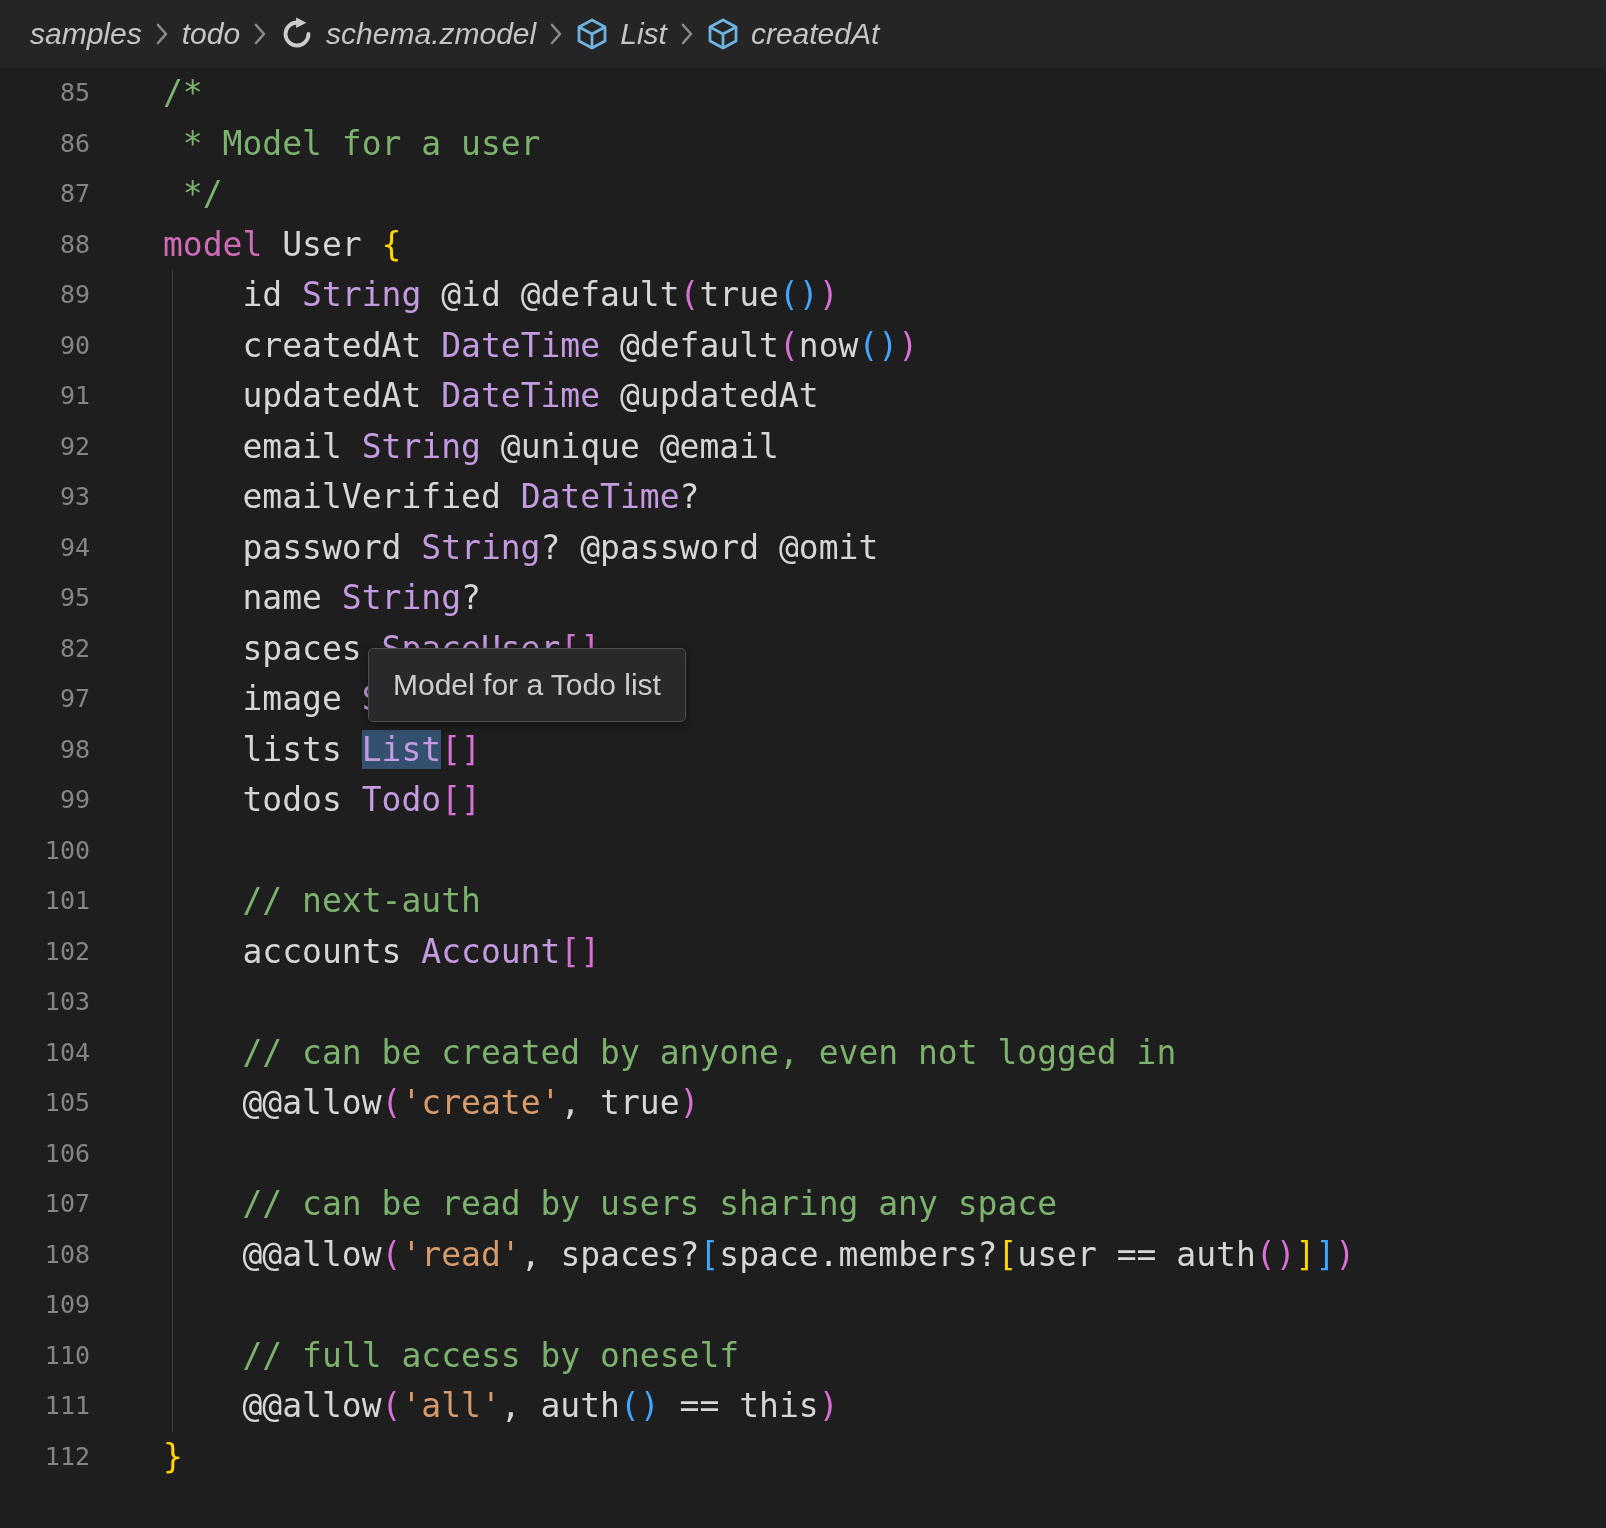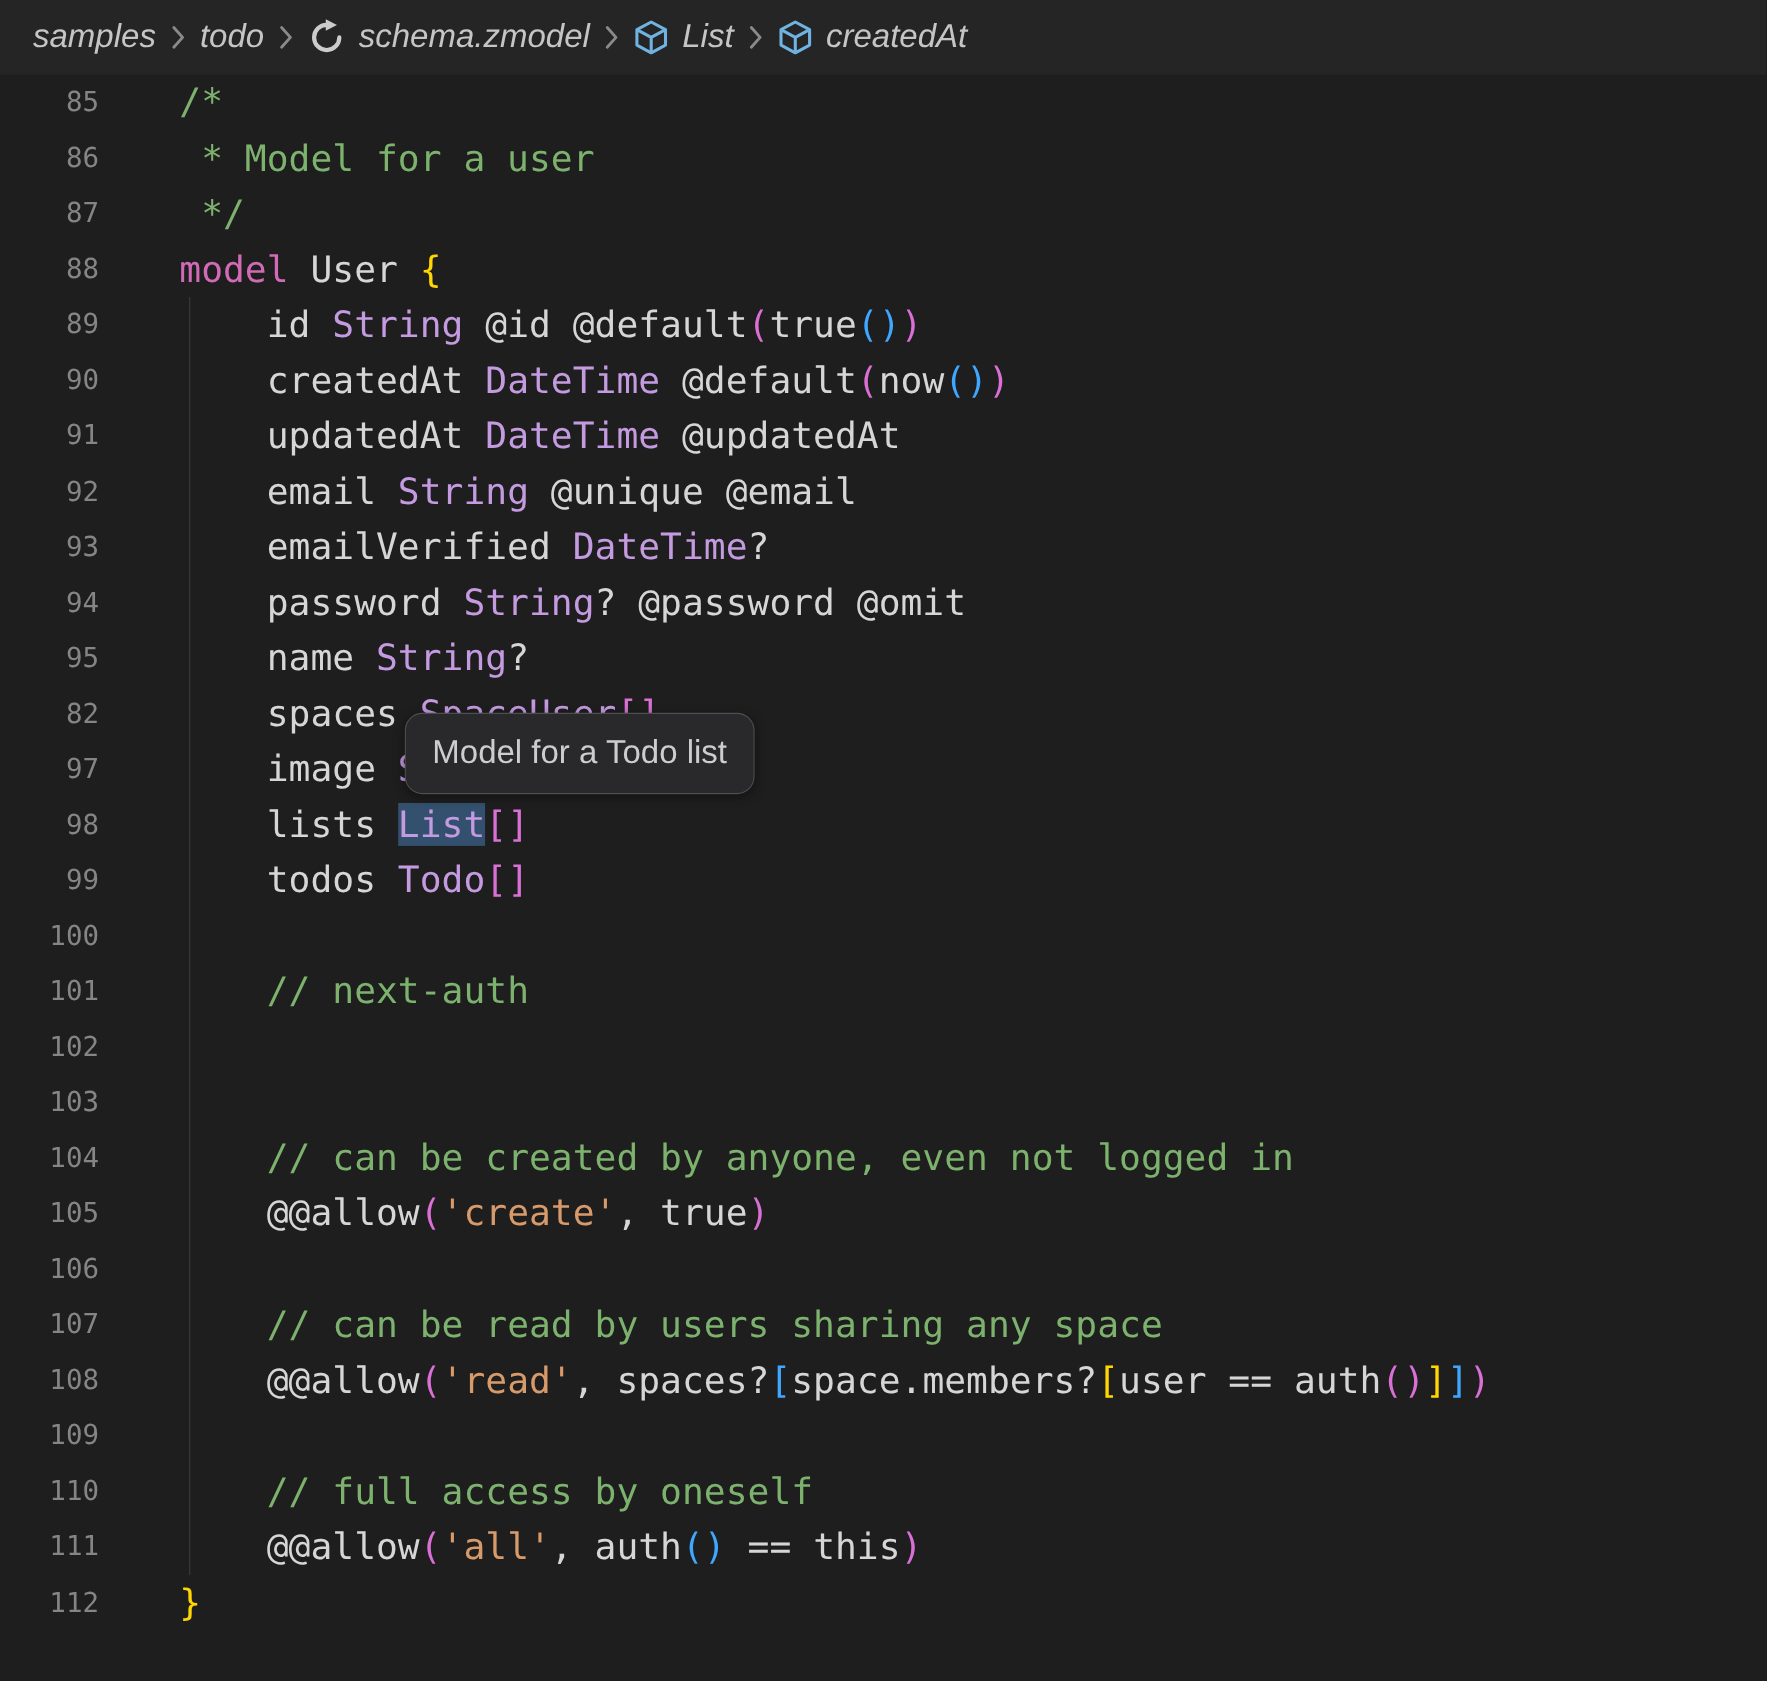--- a/index.html
+++ b/index.html
@@ -34,21 +34,21 @@
   .tok-b1{color:var(--bracket1);}
   .tok-b2{color:var(--bracket2);}
   .tok-b3{color:var(--bracket3);}
   .word-highlight{background:var(--word-highlight);}
 
   .indent-guide{position:absolute;left:172px;top:202px;width:1px;height:1162px;background:var(--indent-guide);}
 
   .hover-tooltip{
     position:absolute;left:368px;top:648px;height:74px;z-index:10;
     display:flex;align-items:center;padding:0 24px;
-    background:var(--tooltip-bg);border:1px solid var(--tooltip-border);border-radius:16px;
+    background:var(--tooltip-bg);border:1px solid var(--tooltip-border);border-radius:5px;
     color:var(--tooltip-fg);font-size:30px;font-family:"Liberation Sans",sans-serif;
     box-shadow:0 2px 10px rgba(0,0,0,.4);white-space:nowrap;
   }
 </style>
 </head>
 <body>
 
 <div class="breadcrumb-bar">
   <span class="crumb">
     <span>samples</span>
@@ -118,21 +118,21 @@
       <div class="line"><div class="gutter">92</div><div class="content"><span class="tok-plain">    email </span><span class="tok-type">String</span><span class="tok-plain"> @unique @email</span></div></div>
       <div class="line"><div class="gutter">93</div><div class="content"><span class="tok-plain">    emailVerified </span><span class="tok-type">DateTime</span><span class="tok-plain">?</span></div></div>
       <div class="line"><div class="gutter">94</div><div class="content"><span class="tok-plain">    password </span><span class="tok-type">String</span><span class="tok-plain">? @password @omit</span></div></div>
       <div class="line"><div class="gutter">95</div><div class="content"><span class="tok-plain">    name </span><span class="tok-type">String</span><span class="tok-plain">?</span></div></div>
       <div class="line"><div class="gutter">82</div><div class="content"><span class="tok-plain">    spaces </span><span class="tok-type">SpaceUser</span><span class="tok-b2">[]</span></div></div>
       <div class="line"><div class="gutter">97</div><div class="content"><span class="tok-plain">    image </span><span class="tok-type">String</span><span class="tok-plain">?</span></div></div>
       <div class="line"><div class="gutter">98</div><div class="content"><span class="tok-plain">    lists </span><span class="tok-type word-highlight">List</span><span class="tok-b2">[]</span></div></div>
       <div class="line"><div class="gutter">99</div><div class="content"><span class="tok-plain">    todos </span><span class="tok-type">Todo</span><span class="tok-b2">[]</span></div></div>
       <div class="line"><div class="gutter">100</div><div class="content"></div></div>
       <div class="line"><div class="gutter">101</div><div class="content"><span class="tok-plain">    </span><span class="tok-comment">// next-auth</span></div></div>
-      <div class="line"><div class="gutter">102</div></div>
+      <div class="line"><div class="gutter">102</div><div class="content"><span class="tok-plain">    accounts </span><span class="tok-type">Account</span><span class="tok-b2">[]</span></div></div>
       <div class="line"><div class="gutter">103</div><div class="content"></div></div>
       <div class="line"><div class="gutter">104</div><div class="content"><span class="tok-plain">    </span><span class="tok-comment">// can be created by anyone, even not logged in</span></div></div>
       <div class="line"><div class="gutter">105</div><div class="content"><span class="tok-plain">    @@allow</span><span class="tok-b2">(</span><span class="tok-string">'create'</span><span class="tok-plain">, true</span><span class="tok-b2">)</span></div></div>
       <div class="line"><div class="gutter">106</div><div class="content"></div></div>
       <div class="line"><div class="gutter">107</div><div class="content"><span class="tok-plain">    </span><span class="tok-comment">// can be read by users sharing any space</span></div></div>
       <div class="line"><div class="gutter">108</div><div class="content"><span class="tok-plain">    @@allow</span><span class="tok-b2">(</span><span class="tok-string">'read'</span><span class="tok-plain">, spaces?</span><span class="tok-b3">[</span><span class="tok-plain">space.members?</span><span class="tok-b1">[</span><span class="tok-plain">user == auth</span><span class="tok-b2">()</span><span class="tok-b1">]</span><span class="tok-b3">]</span><span class="tok-b2">)</span></div></div>
       <div class="line"><div class="gutter">109</div><div class="content"></div></div>
       <div class="line"><div class="gutter">110</div><div class="content"><span class="tok-plain">    </span><span class="tok-comment">// full access by oneself</span></div></div>
       <div class="line"><div class="gutter">111</div><div class="content"><span class="tok-plain">    @@allow</span><span class="tok-b2">(</span><span class="tok-string">'all'</span><span class="tok-plain">, auth</span><span class="tok-b3">()</span><span class="tok-plain"> == this</span><span class="tok-b2">)</span></div></div>
       <div class="line"><div class="gutter">112</div><div class="content"><span class="tok-b1">}</span></div></div>

